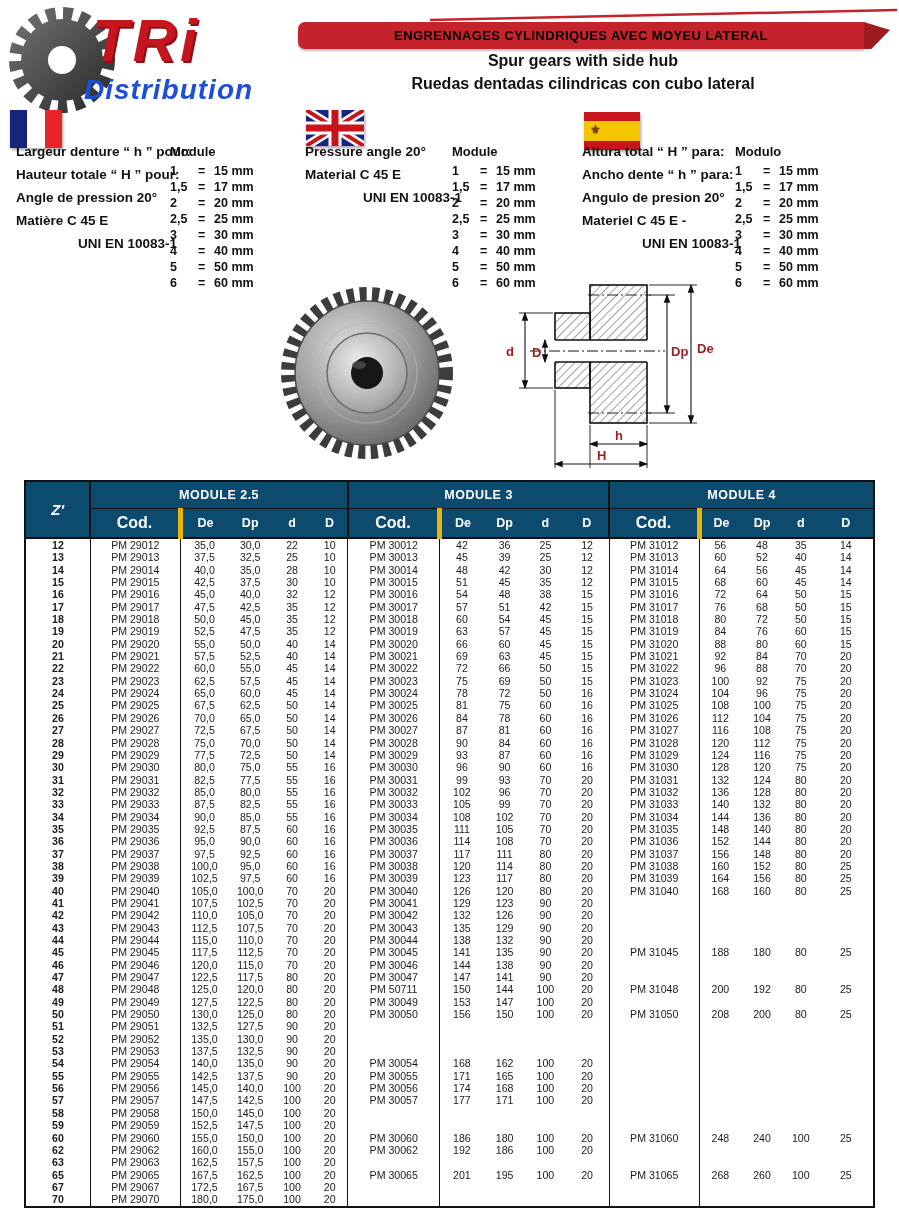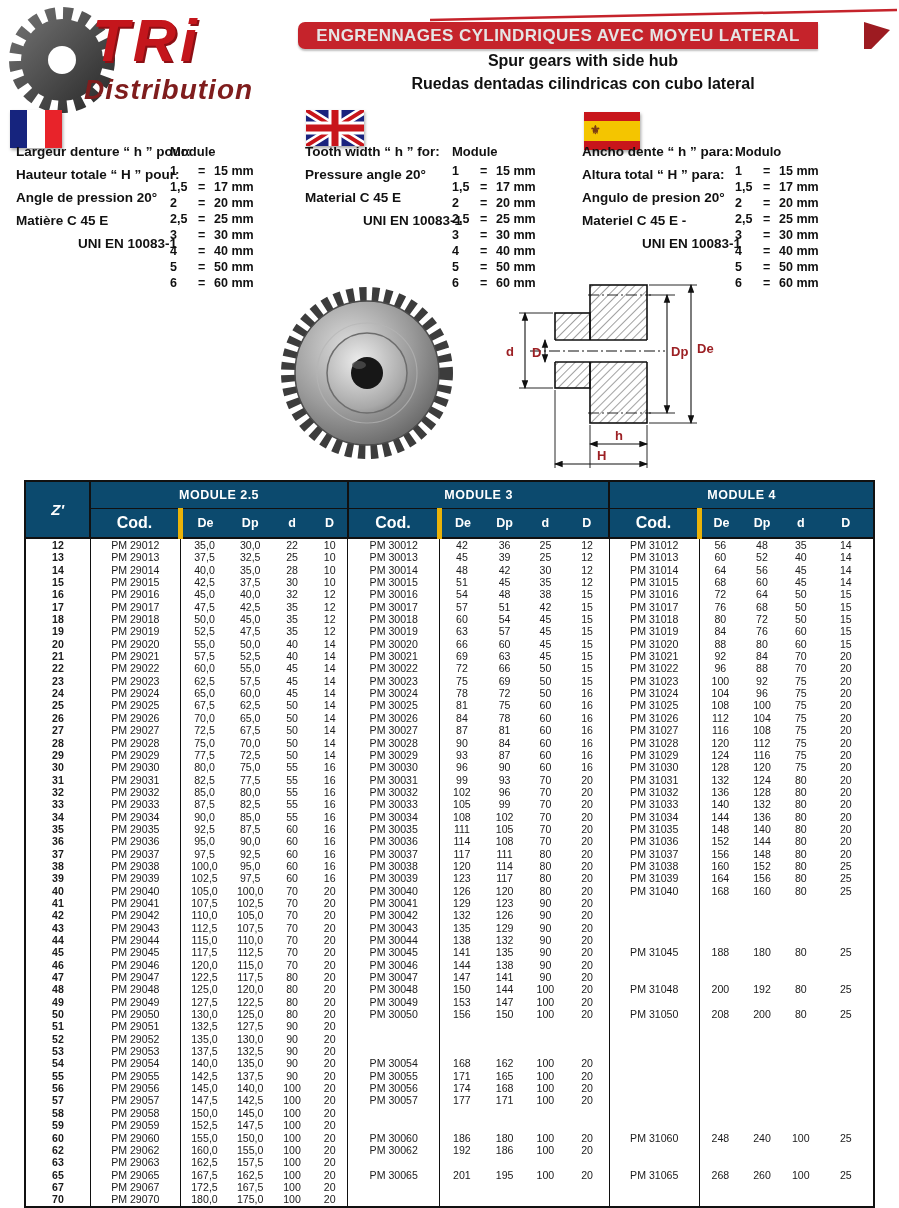--- a/index.html
+++ b/index.html
@@ -5,27 +5,27 @@
   html,body{margin:0;padding:0;background:#fff;}
   .page{position:relative;width:899px;height:1208px;background:#fff;overflow:hidden;
         font-family:"Liberation Sans",sans-serif;color:#111;padding-left:16px;}
 
   
   .logo{position:absolute;left:0;top:2px;width:300px;height:112px;}
   .logo svg{position:absolute;left:0;top:0;}
   .brand{position:absolute;left:92px;top:4px;font-size:60px;font-weight:900;font-style:italic;
          color:#c4161c;letter-spacing:4px;text-shadow:2px 2px 0 #8d0f14;}
   .brand-sub{position:absolute;left:84px;top:72px;font-size:28px;font-weight:bold;font-style:italic;
-         color:#7f1d1d;letter-spacing:1px;}
+         color:#1d4ed8;letter-spacing:1px;}
 
   
   .swoosh{position:absolute;left:430px;top:4px;}
-  .banner{position:absolute;left:298px;top:22px;width:520px;height:27px;background:#c5232b;
+  .banner{position:absolute;left:298px;top:22px;width:566px;height:27px;background:#c5232b;
           border-radius:7px 0 0 7px;display:flex;align-items:center;justify-content:center;
-          color:#e5e5e5;font-weight:bold;font-size:17px;letter-spacing:.4px;box-shadow:0 2px 2px rgba(0,0,0,.25);}
+          color:#000000;font-weight:bold;font-size:13px;letter-spacing:.4px;box-shadow:0 2px 2px rgba(0,0,0,.25);}
   .banner-tip{position:absolute;left:864px;top:22px;width:26px;height:27px;background:#9d1b21;
           clip-path:polygon(0 0,100% 30%,28% 100%,0 100%);}
   .title1{position:absolute;left:300px;top:52px;width:566px;text-align:center;
           font-size:16px;font-weight:bold;}
   .title2{position:absolute;left:300px;top:75px;width:566px;text-align:center;
           font-size:16px;font-weight:bold;}
 
   
   .flag{position:absolute;box-shadow:1px 2px 3px rgba(0,0,0,.35);}
   .flag-fr{left:10px;top:110px;width:52px;height:38px;display:flex;}
@@ -121,28 +121,27 @@
   </div>
 
   <div class="spec spec-fr">
       <div>Largeur denture “ h ” pour:</div>
       <div>Hauteur totale “ H ” pour:</div>
       <div>Angle de pression 20°</div>
       <div>Matière C 45 E</div>
       <div class="uni">UNI EN 10083-1</div>
     </div>
   <div class="spec spec-en">
-      <div>Tooth width “ h ” for:</div>
       <div>Pressure angle 20°</div>
       <div>Material C 45 E</div>
       <div class="uni">UNI EN 10083-1</div>
     </div>
   <div class="spec spec-es">
+      <div>Altura total “ H ” para:</div>
       <div>Ancho dente “ h ” para:</div>
-      <div>Altura total “ H ” para:</div>
       <div>Angulo de presion 20°</div>
       <div>Materiel C 45 E -</div>
       <div class="uni">UNI EN 10083-1</div>
     </div>
 
   <div class="mods mods-fr">
     <div class="mod-title">Module</div>
     <div>
         <div class="mod-row">
           <span class="mk">1</span>
@@ -1040,21 +1039,21 @@
           <td class=""></td>
           <td class=" gend"></td>
         </tr>
         <tr>
           <td class="zc">48</td>
           <td class="cod">PM 29048</td>
           <td class="">125,0</td>
           <td class="">120,0</td>
           <td class="">80</td>
           <td class=" gend">20</td>
-          <td class="cod">PM 30048</td>
+          <td class="cod">PM 50711</td>
           <td class="">150</td>
           <td class="">144</td>
           <td class="">100</td>
           <td class=" gend">20</td>
           <td class="cod">PM 31048</td>
           <td class="">200</td>
           <td class="">192</td>
           <td class="">80</td>
           <td class=" gend">25</td>
         </tr>

